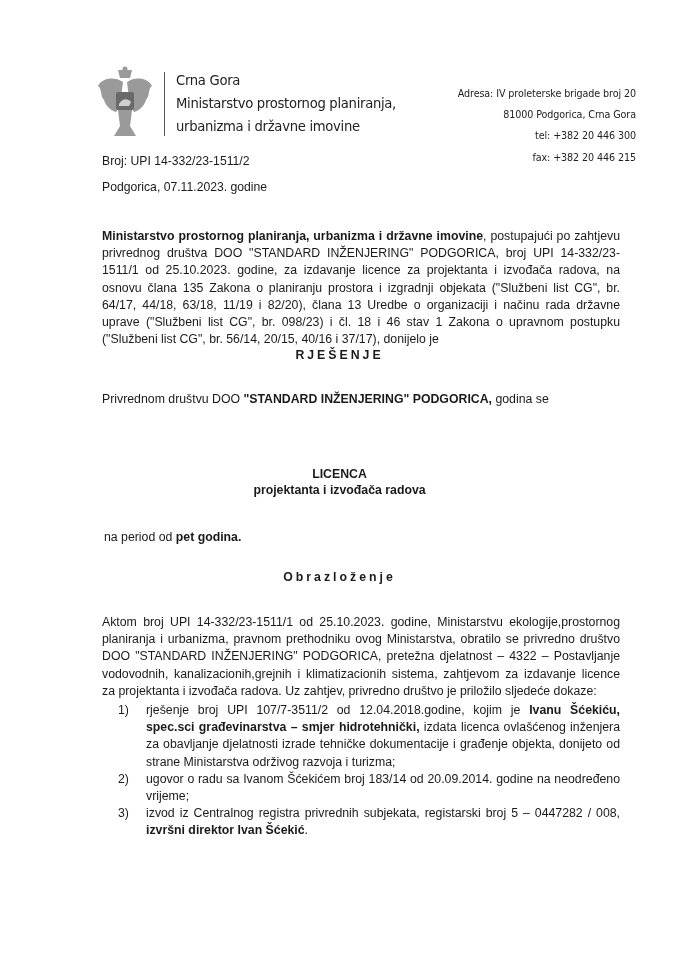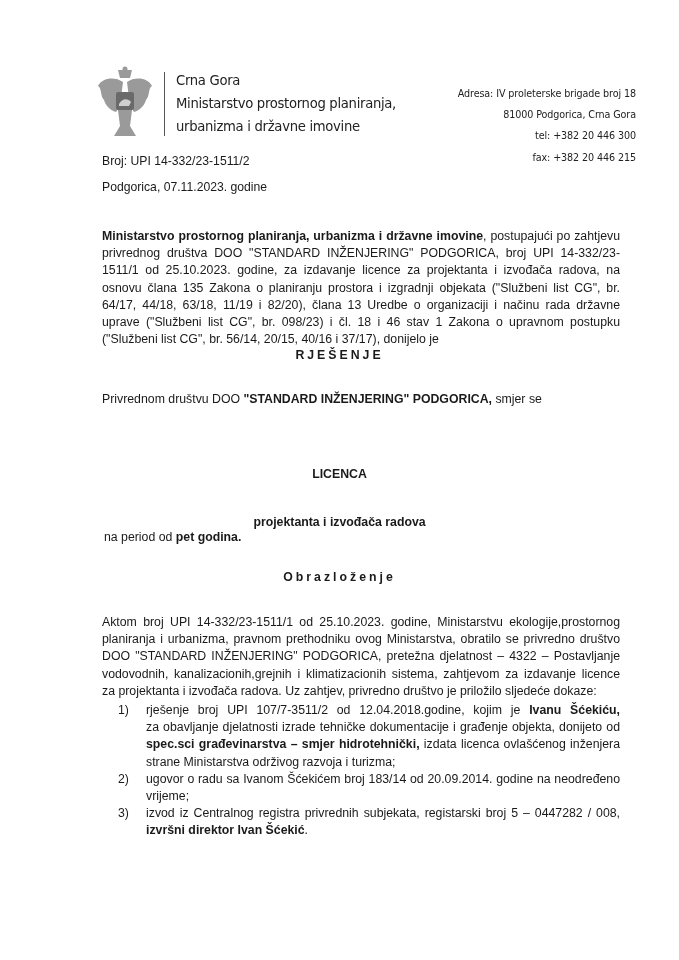--- a/index.html
+++ b/index.html
@@ -41,67 +41,67 @@
 
     <rect x="20" y="26" width="18" height="18" rx="2" fill="#6a6a6a"></rect>
     <path d="M23 38 c3 -6 9 -6 12 -2 l-2 4 h-10z" fill="#cfcfcf"></path>
   </svg>
 </div>
 <div class="abs vline"></div>
 <div class="abs hdr" style="top:73px;">Crna Gora</div>
 <div class="abs hdr" style="top:96px;">Ministarstvo prostornog planiranja,</div>
 <div class="abs hdr" style="top:119px;">urbanizma i državne imovine</div>
 
-<div class="abs addr" style="top:88px;">Adresa: IV proleterske brigade broj 18</div>
+<div class="abs addr" style="top:88px;">Adresa: IV proleterske brigade broj 20</div>
 <div class="abs addr" style="top:109px;">81000 Podgorica, Crna Gora</div>
 <div class="abs addr" style="top:130px;">tel: +382 20 446 300</div>
 <div class="abs addr" style="top:152px;margin-left:44px;">fax: +382 20 446 215</div>
 
 <div class="abs meta" style="top:154px;">Broj: UPI 14-332/23-1511/2</div>
 <div class="abs meta" style="top:180px;">Podgorica, 07.11.2023. godine</div>
 
 <div class="abs para" style="top:228px;">
   <span class="jl"><b>Ministarstvo prostornog planiranja, urbanizma i državne imovine</b><span>, postupajući po zahtjevu</span></span>
   <span class="jl">privrednog društva DOO "STANDARD INŽENJERING" PODGORICA, broj UPI 14-332/23-</span>
   <span class="jl">1511/1 od 25.10.2023. godine, za izdavanje licence za projektanta i izvođača radova, na</span>
   <span class="jl">osnovu člana 135 Zakona o planiranju prostora i izgradnji objekata ("Službeni list CG", br.</span>
   <span class="jl">64/17, 44/18, 63/18, 11/19 i 82/20), člana 13 Uredbe o organizaciji i načinu rada državne</span>
   <span class="jl">uprave ("Službeni list CG", br. 098/23) i čl. 18 i 46 stav 1 Zakona o upravnom postupku</span>
   <span style="display:block;">("Službeni list CG", br. 56/14, 20/15, 40/16 i 37/17), donijelo je</span>
 </div>
 
 <div class="abs center spaced" style="top:348px;">RJEŠENJE</div>
 
 <div class="abs para" style="top:391px;">
-  <span>Privrednom društvu DOO </span><b>"STANDARD INŽENJERING" PODGORICA,</b><span> smjer se</span>
+  <span>Privrednom društvu DOO </span><b>"STANDARD INŽENJERING" PODGORICA,</b><span> godina se</span>
 </div>
 
 <div class="abs center" style="top:460px;margin-top:7px;">LICENCA</div>
-<div class="abs center" style="top:483px;margin-top:32px;">projektanta i izvođača radova</div>
+<div class="abs center" style="top:483px;">projektanta i izvođača radova</div>
 
 <div class="abs para" style="left:104px; top:529px;">
   <span>na period od </span><b>pet godina.</b>
 </div>
 
 <div class="abs center spaced" style="top:570px;">Obrazloženje</div>
 
 <div class="abs para" style="top:614px;">
   <span class="jl">Aktom broj UPI 14-332/23-1511/1 od 25.10.2023. godine, Ministarstvu ekologije,prostornog</span>
   <span class="jl">planiranja i urbanizma, pravnom prethodniku ovog Ministarstva, obratilo se privredno društvo</span>
   <span class="jl">DOO "STANDARD INŽENJERING" PODGORICA, pretežna djelatnost – 4322 – Postavljanje</span>
   <span class="jl">vodovodnih, kanalizacionih,grejnih i klimatizacionih sistema, zahtjevom za izdavanje licence</span>
   <span style="display:block;">za projektanta i izvođača radova. Uz zahtjev, privredno društvo je priložilo sljedeće dokaze:</span>
 </div>
 
 <div class="abs list" style="top:702px;">
   <div class="li">
     <span class="num">1)</span>
     <span class="jl" style="display:block;text-align:justify;text-align-last:justify;"><span>rješenje broj UPI 107/7-3511/2 od 12.04.2018.godine, kojim je </span><b>Ivanu Šćekiću,</b></span>
+    <span style="display:block;text-align:justify;text-align-last:justify;"><b>spec.sci građevinarstva – smjer hidrotehnički,</b><span> izdata licenca ovlašćenog inženjera</span></span>
     <span style="display:block;text-align:justify;text-align-last:justify;">za obavljanje djelatnosti izrade tehničke dokumentacije i građenje objekta, donijeto od</span>
-    <span style="display:block;text-align:justify;text-align-last:justify;"><b>spec.sci građevinarstva – smjer hidrotehnički,</b><span> izdata licenca ovlašćenog inženjera</span></span>
     <span style="display:block;">strane Ministarstva održivog razvoja i turizma;</span>
   </div>
   <div class="li">
     <span class="num">2)</span>
     <span style="display:block;text-align:justify;text-align-last:justify;">ugovor o radu sa Ivanom Šćekićem broj 183/14 od 20.09.2014. godine na neodređeno</span>
     <span style="display:block;">vrijeme;</span>
   </div>
   <div class="li">
     <span class="num">3)</span>
     <span style="display:block;text-align:justify;text-align-last:justify;">izvod iz Centralnog registra privrednih subjekata, registarski broj  5 – 0447282 / 008,</span>

